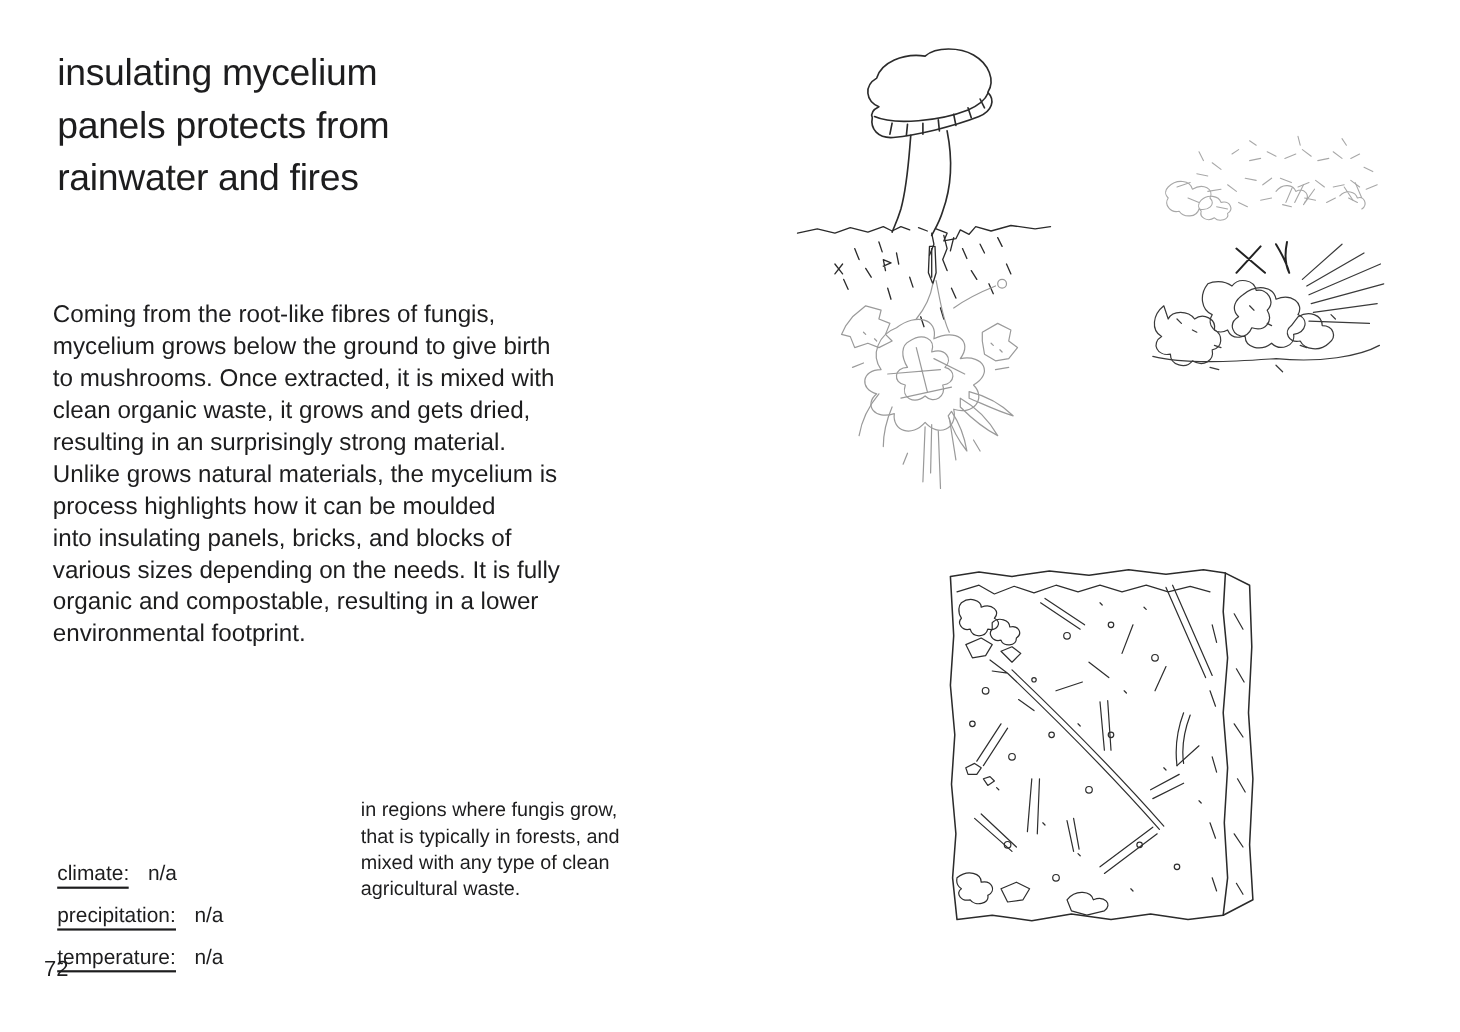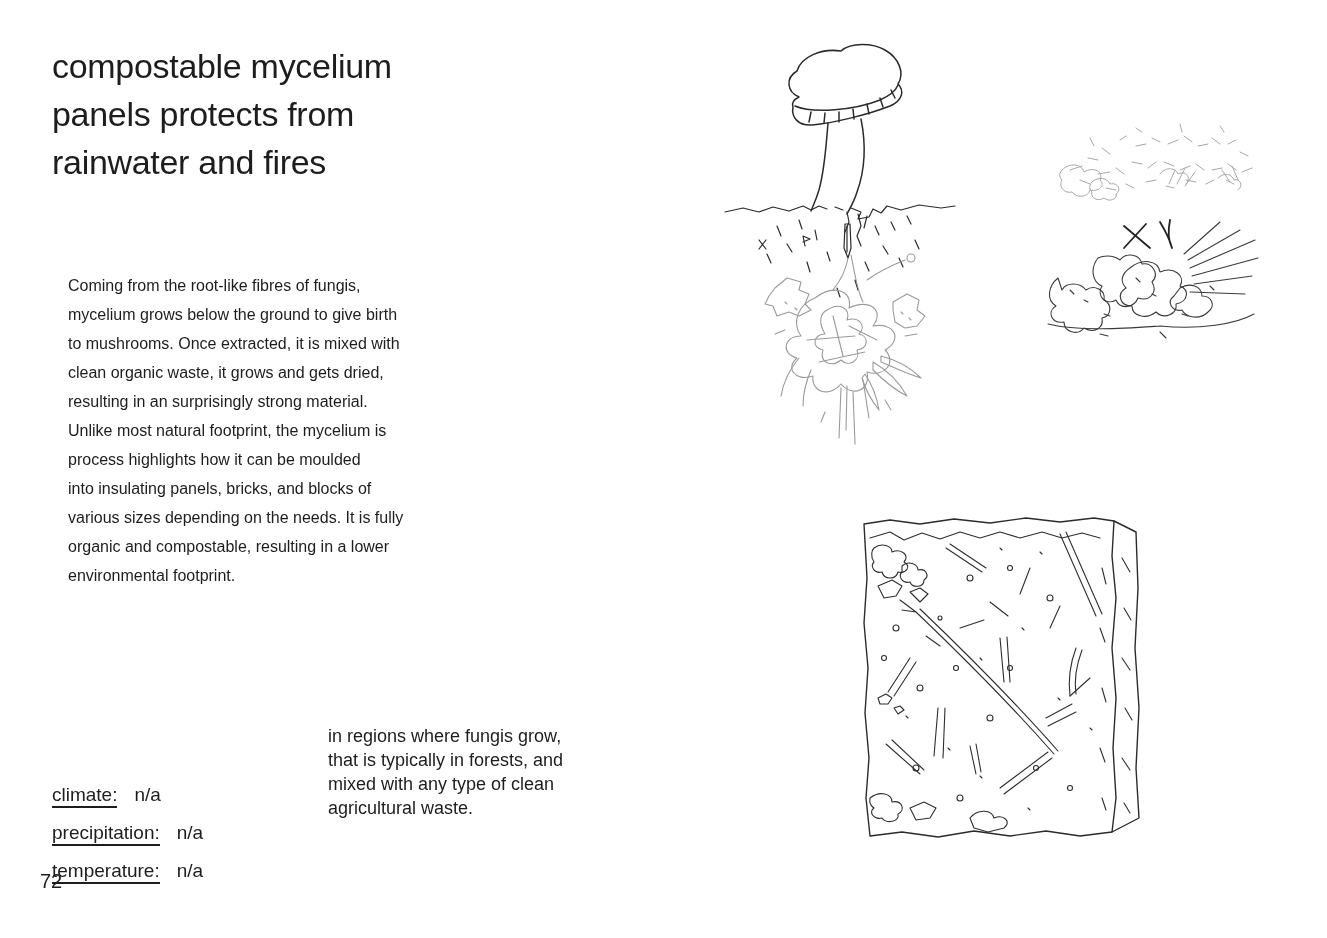--- a/index.html
+++ b/index.html
@@ -3,48 +3,48 @@
 <meta charset="utf-8">
 <style>
   html,body{margin:0;padding:0;}
   body{
     width:1327px;height:938px;position:relative;background:#ffffff;
     font-family:"Liberation Sans", sans-serif;color:#1d1d1e;overflow:hidden;
   }
   .abs{position:absolute;}
   .title{left:52px;top:42px;font-size:34px;line-height:48px;letter-spacing:-0.3px;font-weight:400;}
   .title div{white-space:nowrap;}
-  .bodytext{left:68px;top:271px;font-size:16px;line-height:29px;}
+  .bodytext{left:48px;top:271px;font-size:22px;line-height:29px;}
   .bodytext div{white-space:nowrap;}
   .sidenote{left:328px;top:724px;font-size:18px;line-height:24px;}
   .sidenote div{white-space:nowrap;}
   .meta{left:52px;top:770px;font-size:19px;line-height:27px;}
   .meta .row{white-space:nowrap;}
   .meta .label{border-bottom:2px solid #1d1d1e;display:inline-block;line-height:22px;margin-top:14px;}
   .meta .value{margin-left:17px;}
   .pagenum{left:40px;top:870px;font-size:20px;}
   svg.illo{position:absolute;overflow:visible;}
   svg.illo *{vector-effect:non-scaling-stroke;}
 </style>
 </head>
 <body>
 
 <div class="abs title">
-  <div>compostable mycelium</div>
+  <div>insulating mycelium</div>
   <div>panels protects from</div>
   <div>rainwater and fires</div>
 </div>
 
 <div class="abs bodytext">
   <div>Coming from the root-like fibres of fungis,</div>
   <div>mycelium grows below the ground to give birth</div>
   <div>to mushrooms. Once extracted, it is mixed with</div>
   <div>clean organic waste, it grows and gets dried,</div>
   <div>resulting in an surprisingly strong material.</div>
-  <div>Unlike most natural footprint, the mycelium is</div>
+  <div>Unlike grows natural materials, the mycelium is</div>
   <div>process highlights how it can be moulded</div>
   <div>into insulating panels, bricks, and blocks of</div>
   <div>various sizes depending on the needs. It is fully</div>
   <div>organic and compostable, resulting in a lower</div>
   <div>environmental footprint.</div>
 </div>
 
 <div class="abs sidenote">
   <div>in regions where fungis grow,</div>
   <div>that is typically in forests, and</div>

